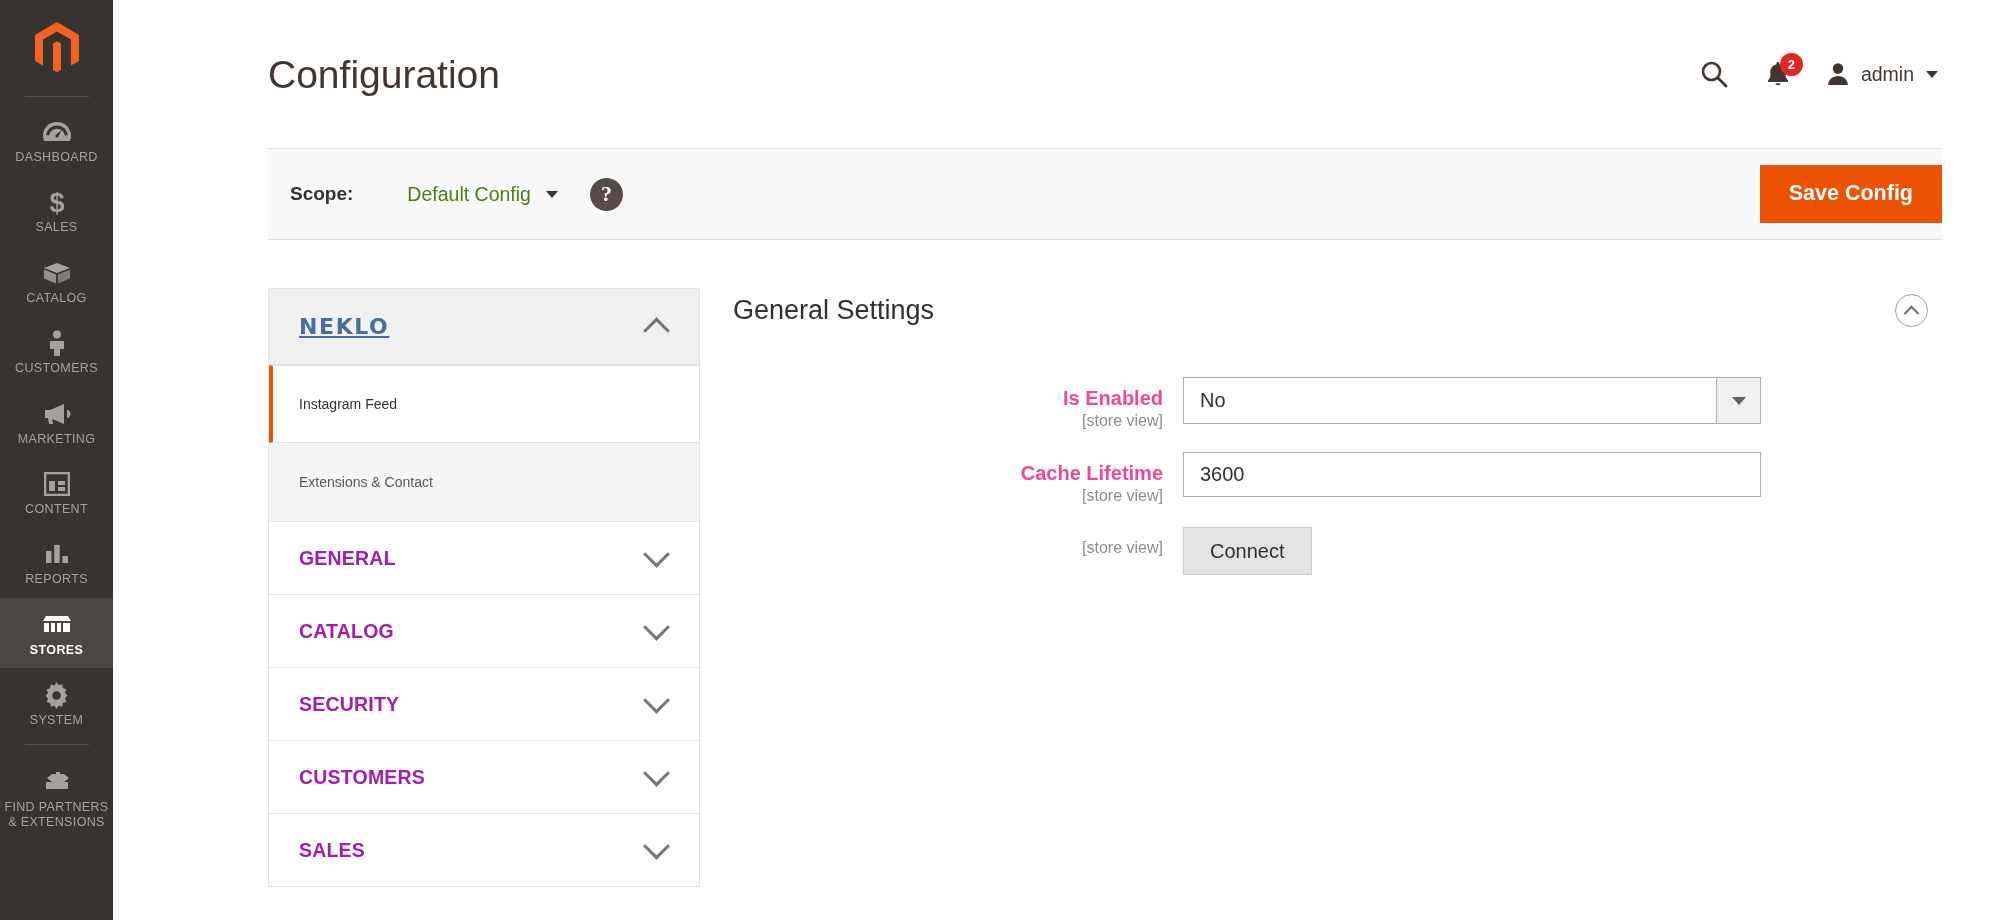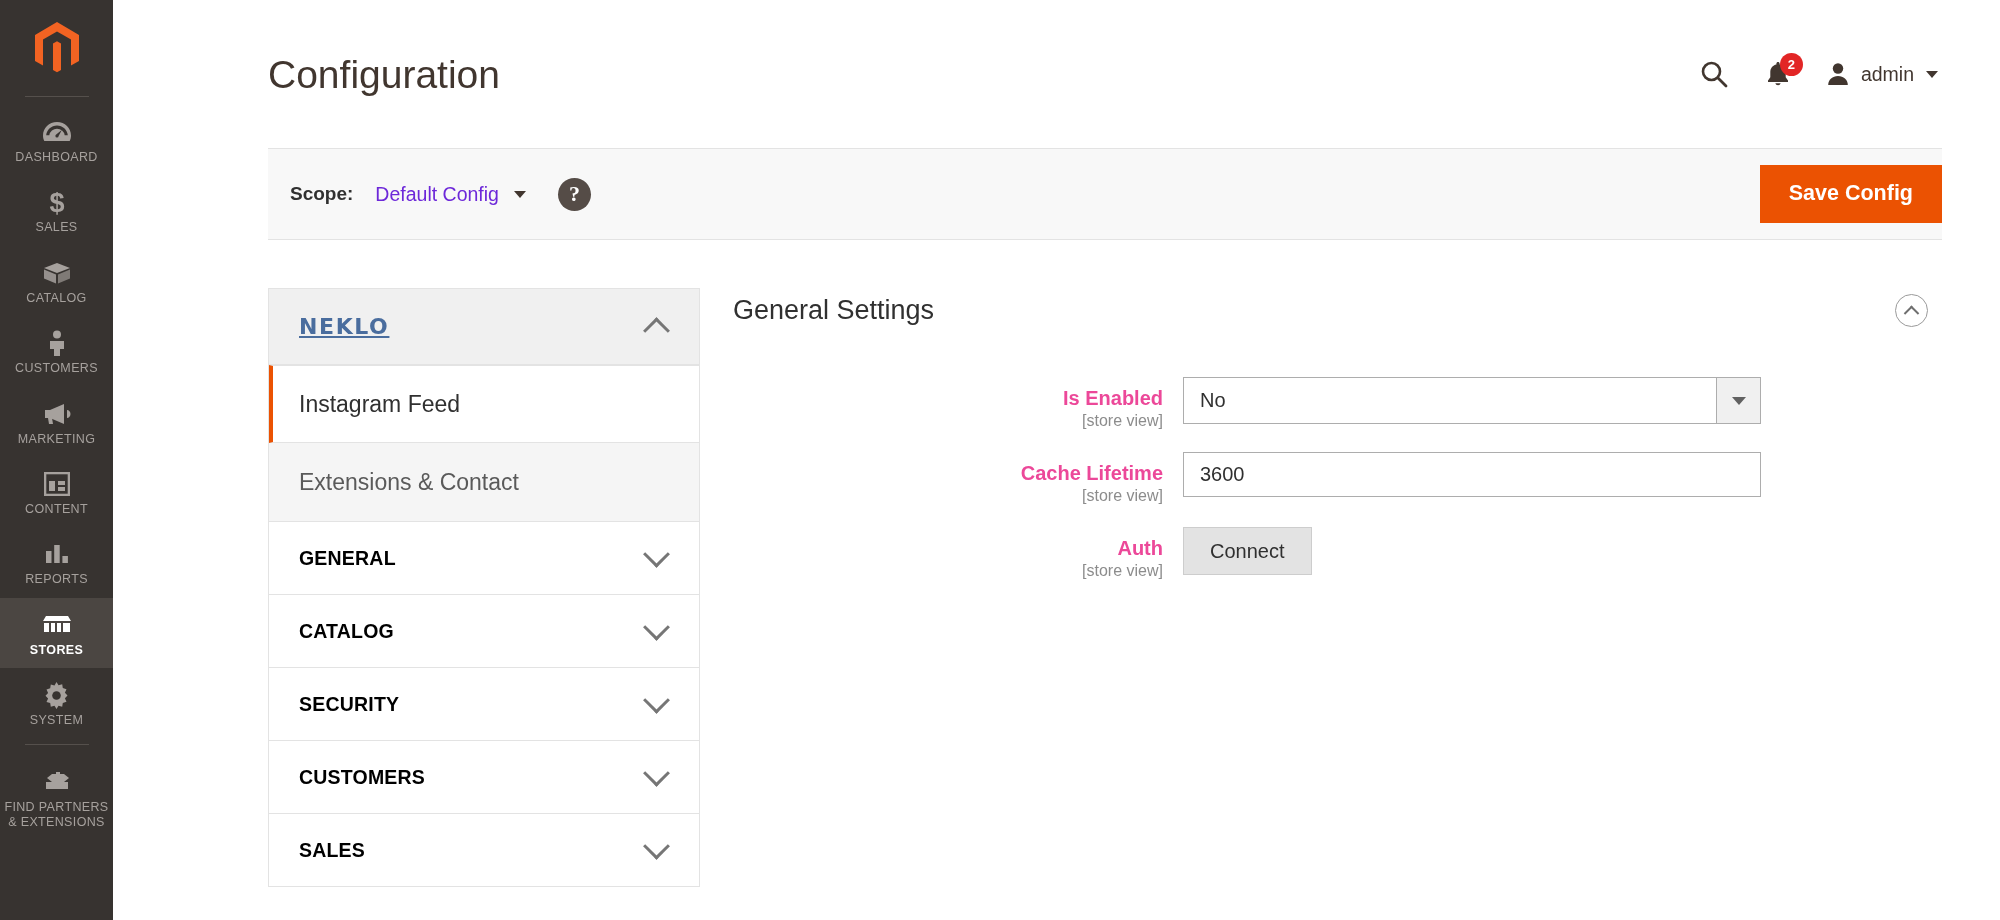--- a/index.html
+++ b/index.html
@@ -119,21 +119,21 @@
     border-top: 1px solid #e3e3e3;
     border-bottom: 1px solid #e3e3e3;
     display: flex; align-items: center; justify-content: space-between;
     padding: 0 0 0 22px;
   }
   .scope-left { display: flex; align-items: center; }
   .scope-label { font-size: 19px; font-weight: bold; color: #303030; margin-right: 22px; }
   .scope-select {
     display: flex; align-items: center; gap: 13px; cursor: pointer;
   }
-  .scope-value { font-size: 19.5px; color: #6d28d9; }
+  .scope-value { font-size: 19.5px; color: #4d7c0f; margin-left: 32px; }
   .help-icon {
     width: 33px; height: 33px; border-radius: 50%;
     background: #554c47; color: #fff;
     font-size: 22px; font-weight: bold;
     display: flex; align-items: center; justify-content: center;
     margin-left: 32px; cursor: pointer;
     font-family: "Liberation Serif", serif;
   }
   .save-btn {
     background: #eb5202;
@@ -188,21 +188,21 @@
 
   .cfg-sub {
     background: #f5f5f5;
     border-bottom: 1px solid #e3e3e3;
     padding: 0;
   }
   .cfg-sub-item {
     height: 78px;
     display: flex; align-items: center;
     padding-left: 30px;
-    font-size: 23px;
+    font-size: 14px;
     color: #303030;
     cursor: pointer;
   }
   .cfg-sub-item.current {
     background: #ffffff;
     border-left: 4px solid #eb5202;
     padding-left: 26px;
     border-top: 1px solid #e3e3e3;
     border-bottom: 1px solid #e3e3e3;
   }
@@ -212,21 +212,21 @@
     height: 73px;
     display: flex; align-items: center; justify-content: space-between;
     padding: 0 33px 0 30px;
     border-bottom: 1px solid #e3e3e3;
     cursor: pointer;
     background: #fff;
   }
   .cfg-section-label {
     font-size: 19.5px;
     font-weight: bold;
-    color: #000000;
+    color: #a21caf;
     letter-spacing: 0.2px;
   }
 
   
   .content-panel {
     flex: 1;
     padding: 0 72px 0 33px;
     position: relative;
   }
   .content-head {
@@ -566,21 +566,20 @@
               <span class="field-label">Cache Lifetime</span>
               <span class="field-scope">[store view]</span>
             </div>
             <div class="form-field-col">
               <input class="text-input" type="text" value="3600" style="">
             </div>
           </div>
 
           <div class="form-row">
             <div class="form-label-col">
-              <span class="field-label">Auth</span>
               <span class="field-scope">[store view]</span>
             </div>
             <div class="form-field-col">
               <button class="connect-btn">Connect</button>
             </div>
           </div>
 
         </div>
       </section>
     </div>

